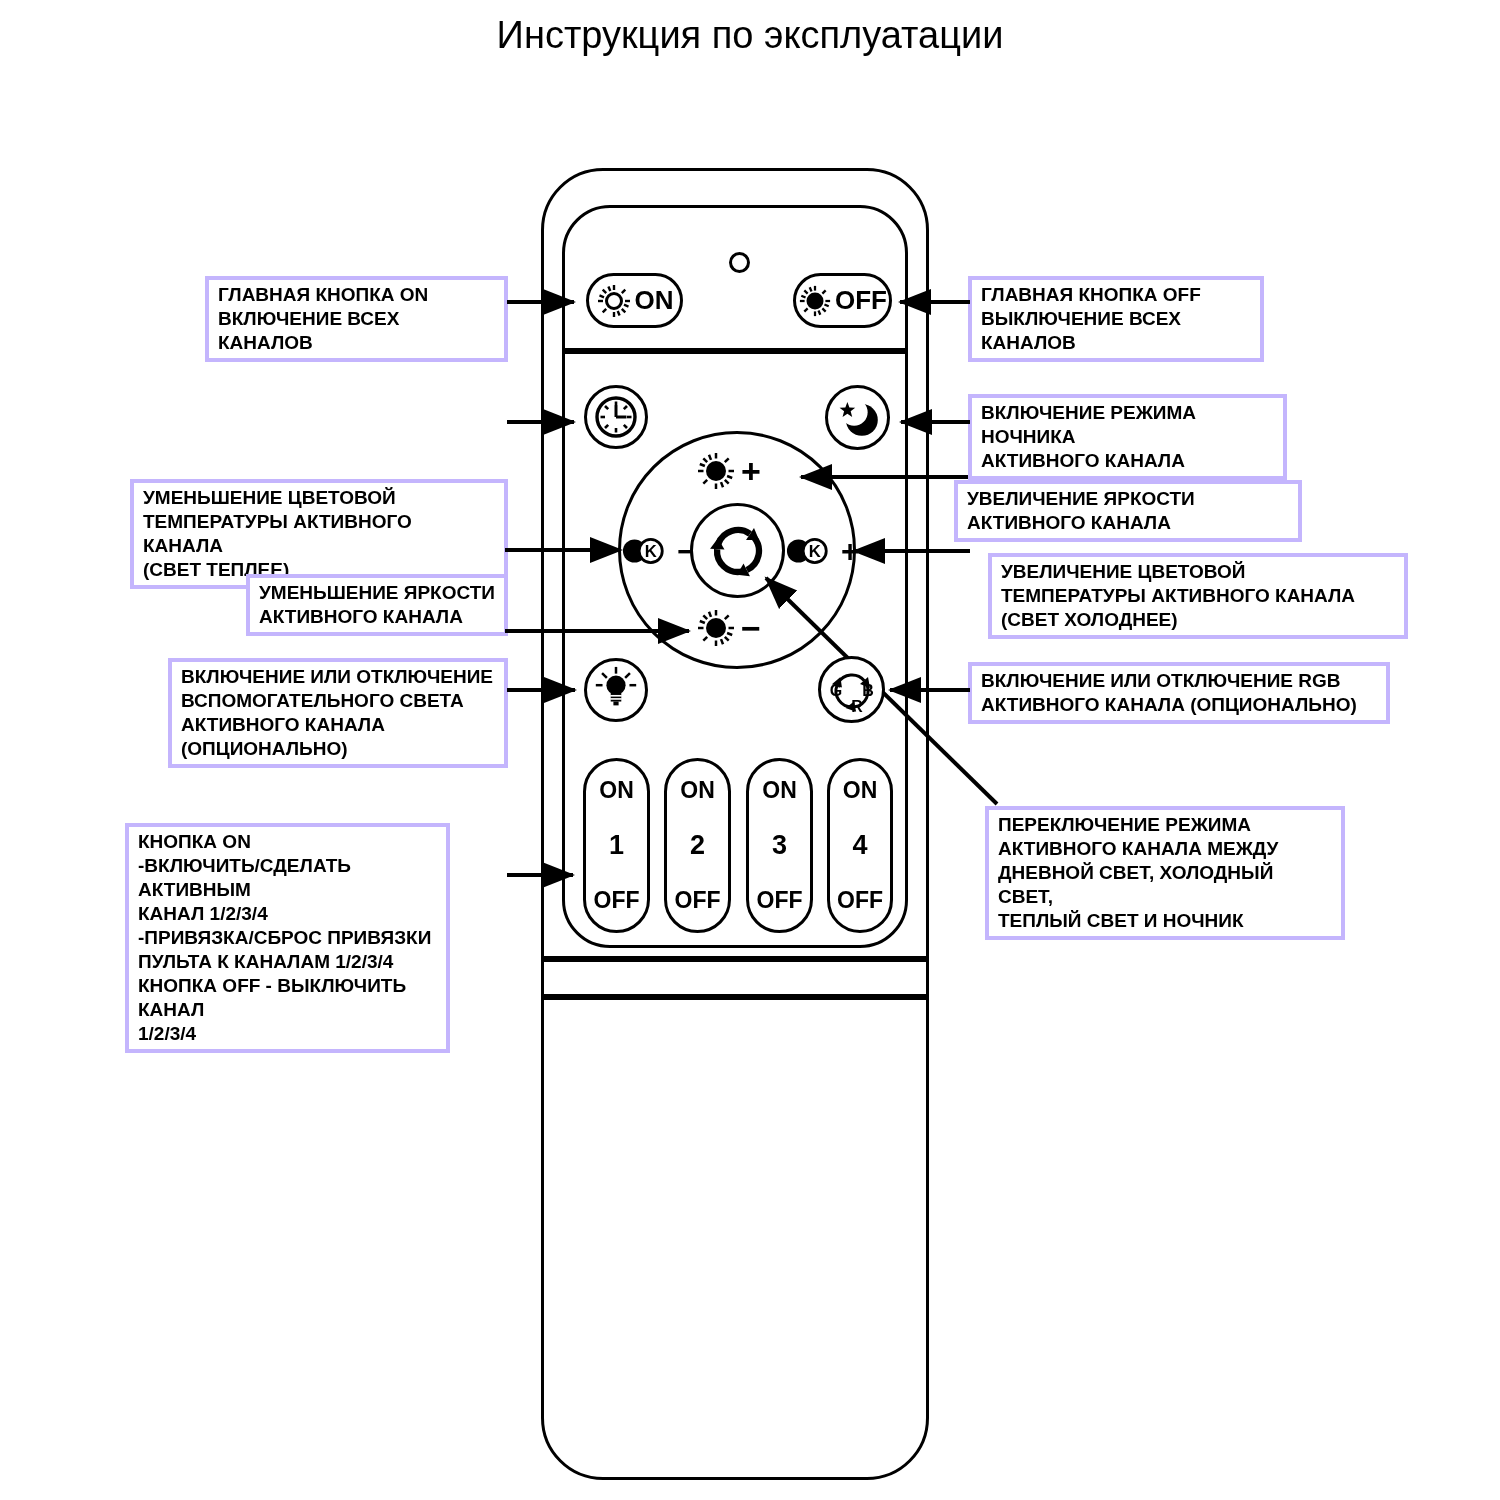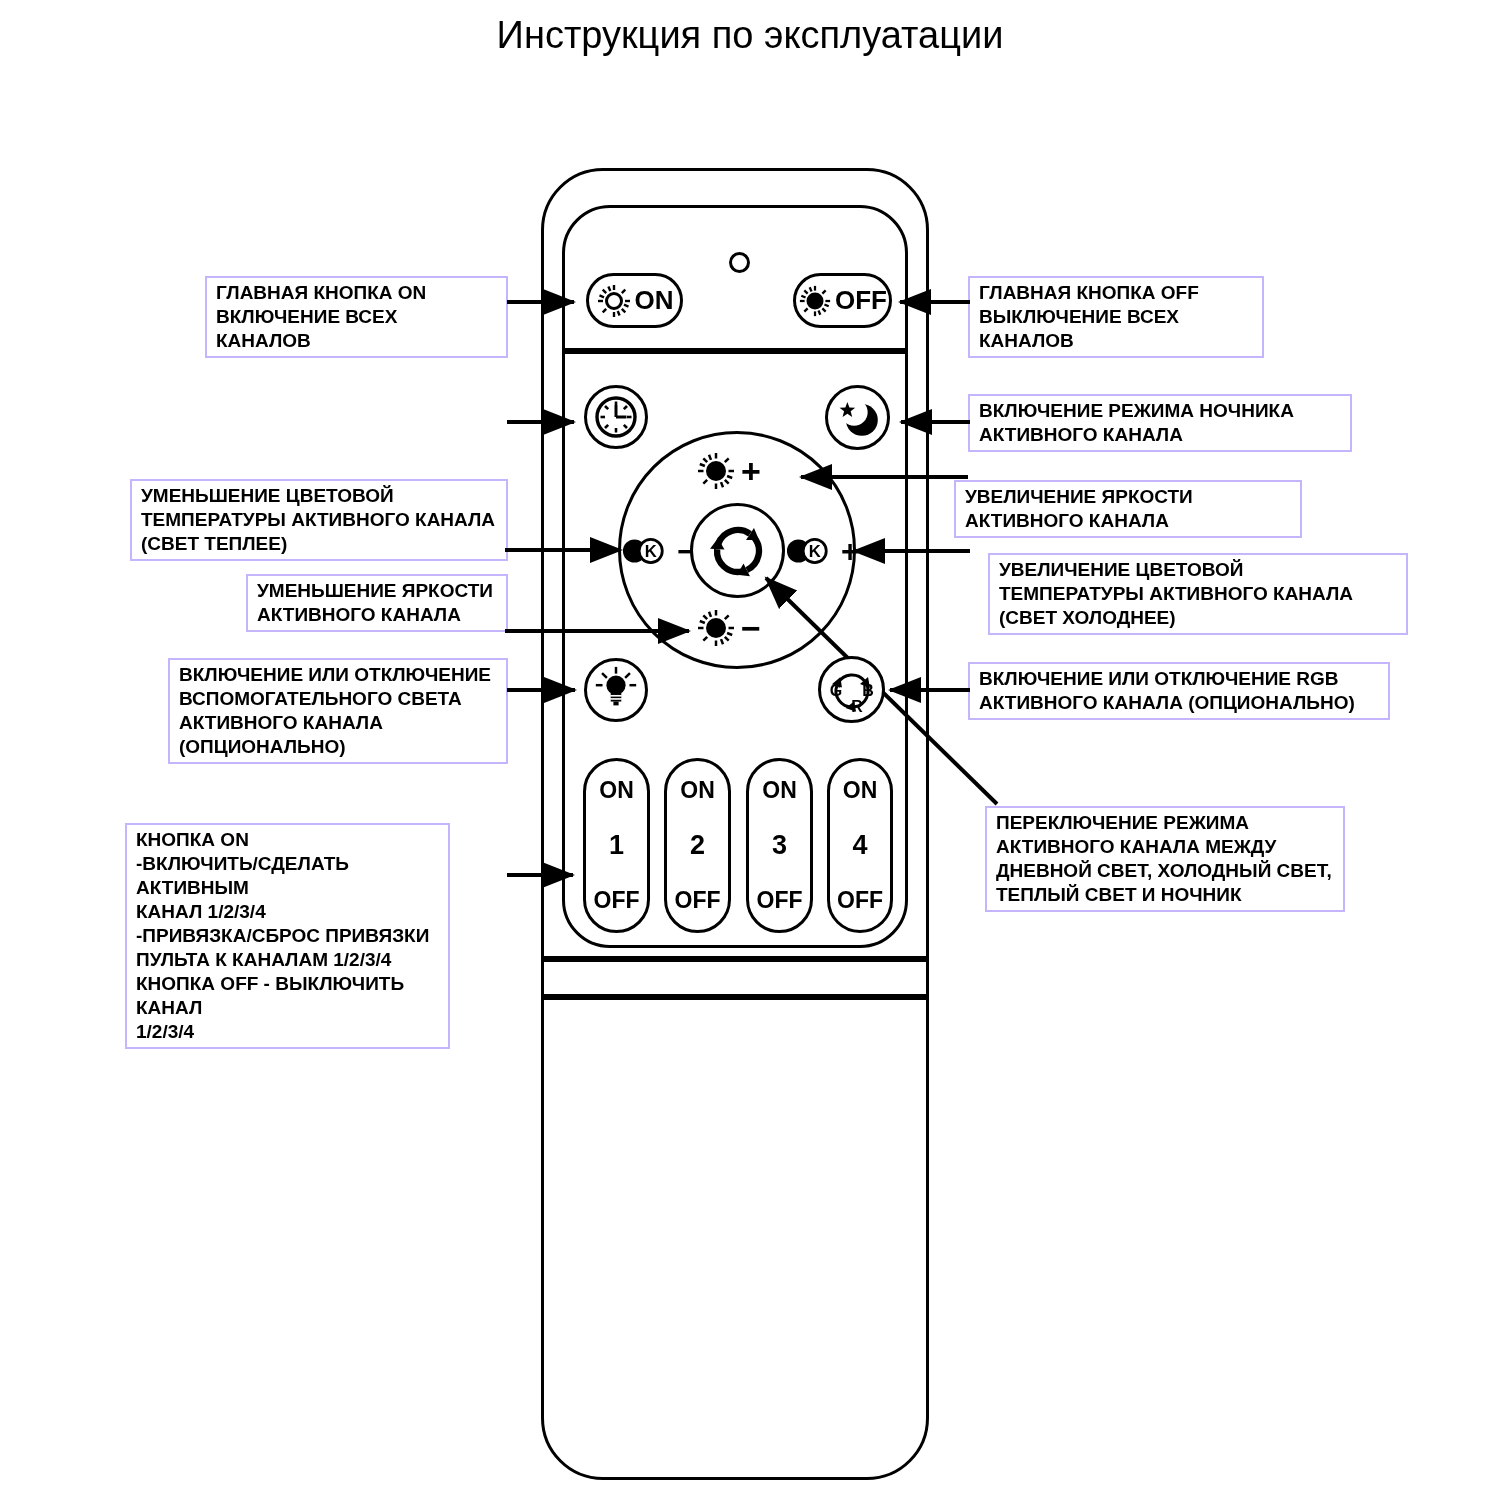--- a/index.html
+++ b/index.html
@@ -1,21 +1,21 @@
 <!DOCTYPE html>
 <html><head>
 <meta charset="utf-8">
 <style>
   html,body{margin:0;padding:0;background:#fff}
   .canvas{position:relative;width:1500px;height:1500px;background:#fff;
           font-family:"Liberation Sans",sans-serif;color:#000;overflow:hidden}
   .abs{position:absolute;box-sizing:border-box}
   .title{left:0;top:14px;width:1500px;text-align:center;font-size:38px;font-weight:normal}
   .subtitle{left:0;top:92px;width:1500px;text-align:center;font-size:27px;font-weight:bold}
-  .box{border:2px solid #c4b5fd;background:#fff;font-weight:bold;font-size:19px;
+  .box{border:4px solid #c4b5fd;background:#fff;font-weight:bold;font-size:19px;
        line-height:24px;padding:3px 9px;white-space:pre-line;z-index:4}
   .outline{border:3px solid #000;background:#fff}
   .circle-btn{border:3.5px solid #000;border-radius:50%;background:#fff;
               display:flex;align-items:center;justify-content:center;z-index:2}
   .pill{border:3px solid #000;border-radius:28px;background:#fff;display:flex;
         align-items:center;justify-content:center;z-index:2;font-weight:bold;font-size:26px;gap:3px}
   .chpill{border:3px solid #000;border-radius:34px;background:#fff;display:flex;
           flex-direction:column;align-items:center;justify-content:space-between;
           padding:16px 0;z-index:2;font-weight:bold}
   .chpill .t{font-size:23px}
@@ -47,21 +47,21 @@
   <div class="abs box" style="left:125px;top:823px;width:325px">КНОПКА ON
 -ВКЛЮЧИТЬ/СДЕЛАТЬ АКТИВНЫМ
 КАНАЛ 1/2/3/4
 -ПРИВЯЗКА/СБРОС ПРИВЯЗКИ
 ПУЛЬТА К КАНАЛАМ 1/2/3/4
 КНОПКА OFF - ВЫКЛЮЧИТЬ КАНАЛ
 1/2/3/4</div>
 
   <div class="abs box" style="left:968px;top:276px;width:296px">ГЛАВНАЯ КНОПКА OFF
 ВЫКЛЮЧЕНИЕ ВСЕХ КАНАЛОВ</div>
-  <div class="abs box" style="left:968px;top:394px;width:384px">ВКЛЮЧЕНИЕ РЕЖИМА НОЧНИКА
+  <div class="abs box" style="left:968px;top:394px;width:319px">ВКЛЮЧЕНИЕ РЕЖИМА НОЧНИКА
 АКТИВНОГО КАНАЛА</div>
   <div class="abs box" style="left:954px;top:480px;width:348px">УВЕЛИЧЕНИЕ ЯРКОСТИ
 АКТИВНОГО КАНАЛА</div>
   <div class="abs box" style="left:988px;top:553px;width:420px">УВЕЛИЧЕНИЕ ЦВЕТОВОЙ
 ТЕМПЕРАТУРЫ АКТИВНОГО КАНАЛА
 (СВЕТ ХОЛОДНЕЕ)</div>
   <div class="abs box" style="left:968px;top:662px;width:422px">ВКЛЮЧЕНИЕ ИЛИ ОТКЛЮЧЕНИЕ RGB
 АКТИВНОГО КАНАЛА (ОПЦИОНАЛЬНО)</div>
   <div class="abs box" style="left:985px;top:806px;width:360px">ПЕРЕКЛЮЧЕНИЕ РЕЖИМА
 АКТИВНОГО КАНАЛА МЕЖДУ

